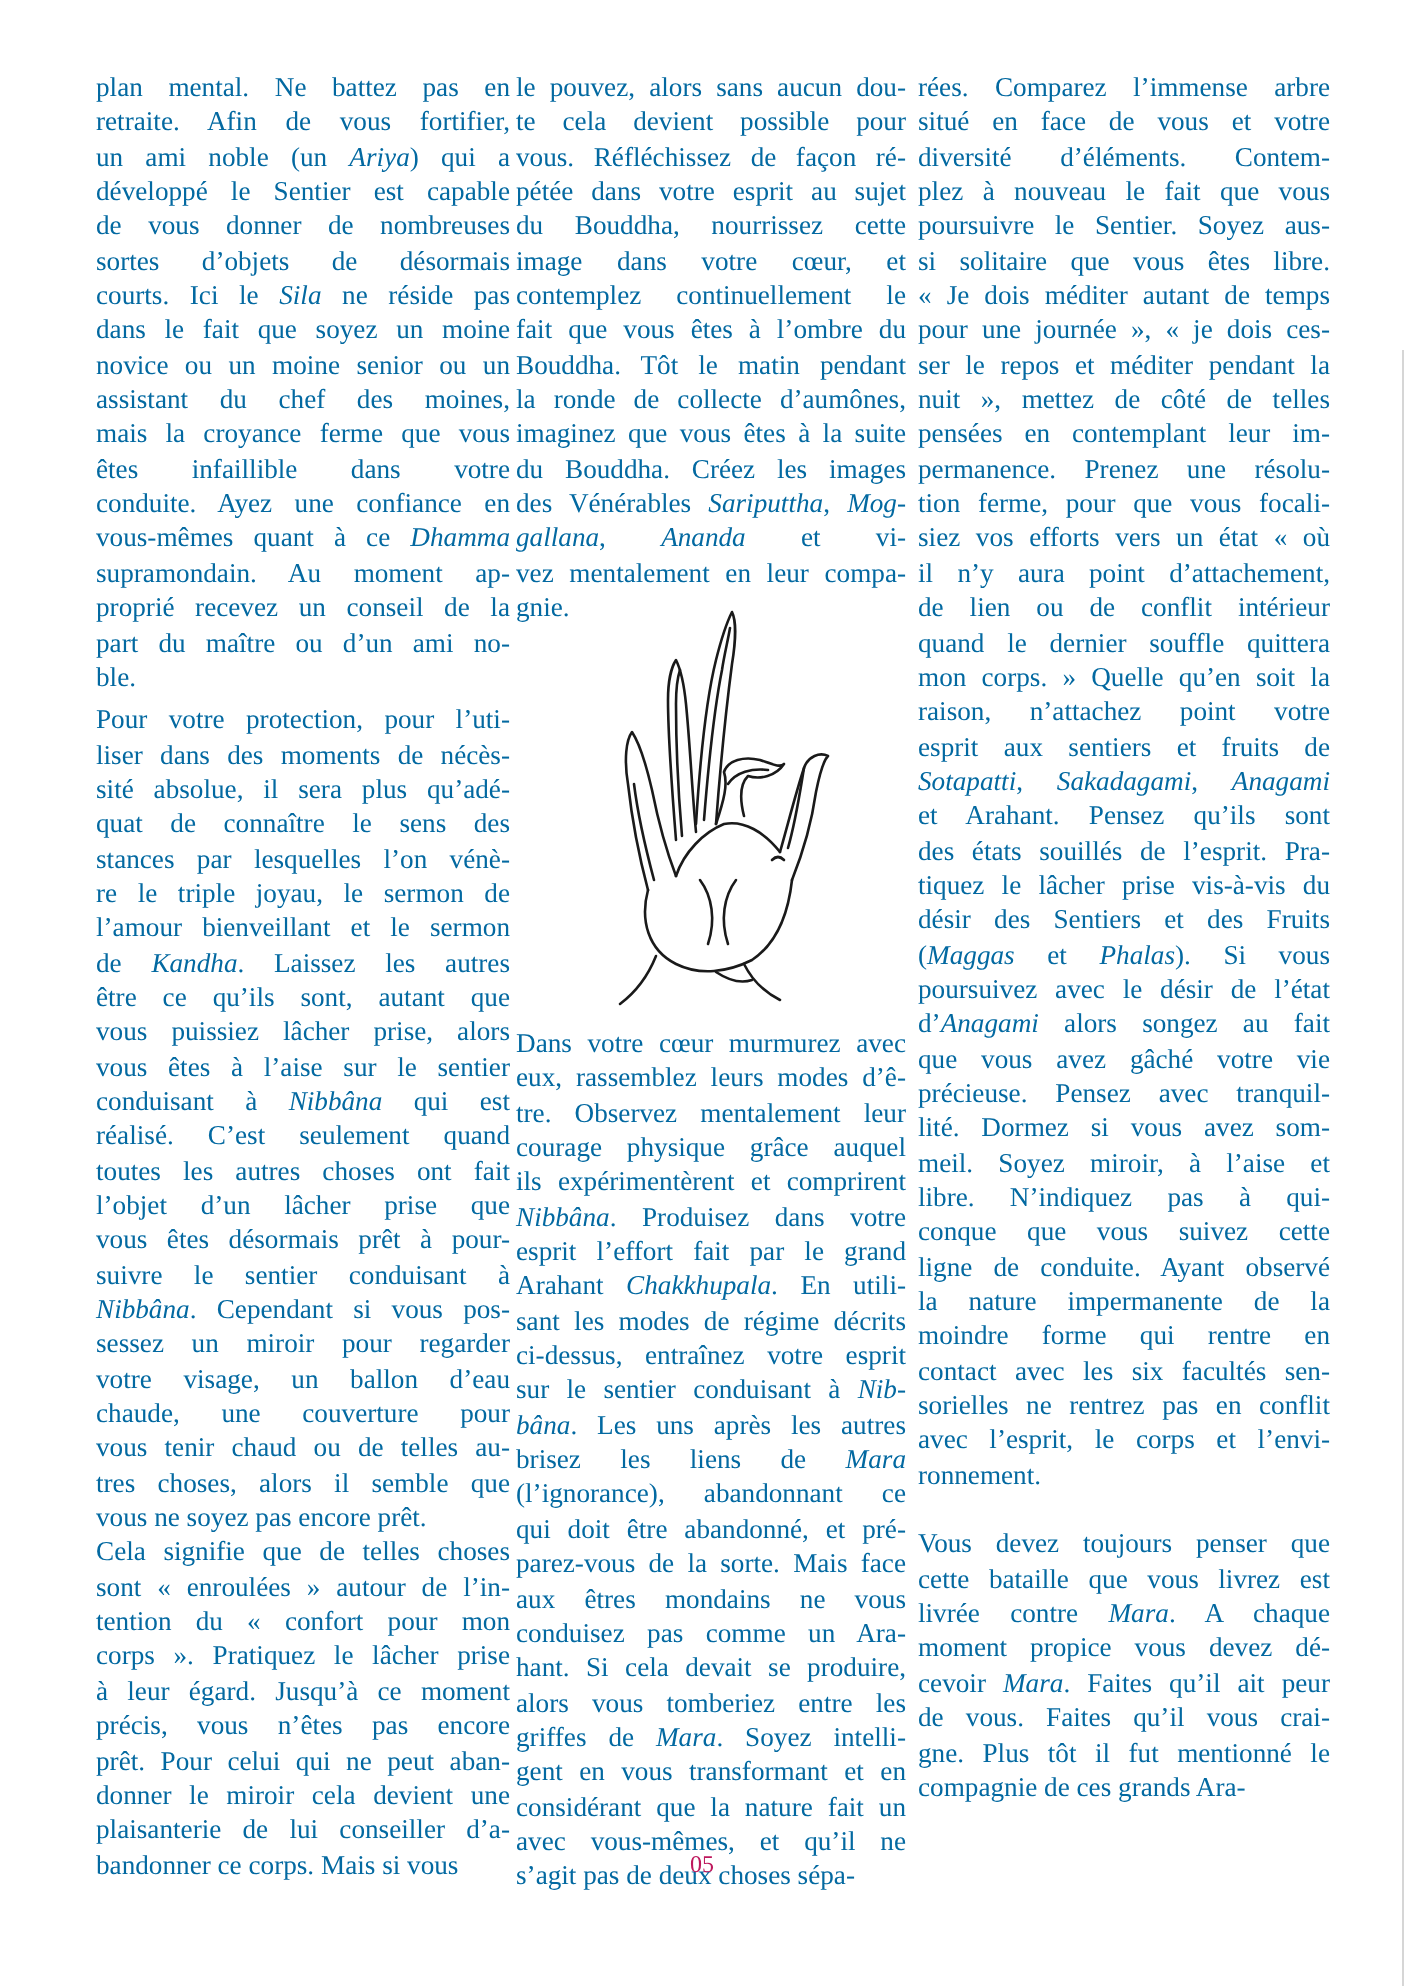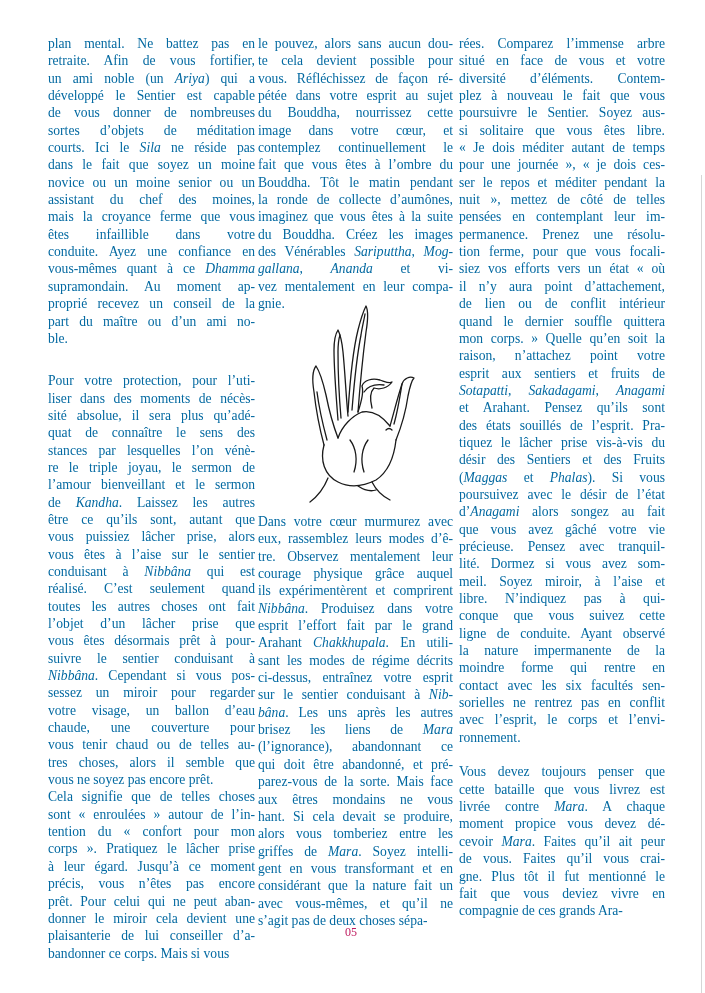--- a/index.html
+++ b/index.html
@@ -37,35 +37,35 @@
 
 <div class="page">
 
   <div class="col col-left">
     <div>
         <span class="line">plan mental. Ne battez pas en</span>
         <span class="line">retraite. Afin de vous fortifier,</span>
         <span class="line">un ami noble (un <i>Ariya</i>) qui a</span>
         <span class="line">développé le Sentier est capable</span>
         <span class="line">de vous donner de nombreuses</span>
-        <span class="line">sortes d’objets de méditation</span>
+        <span class="line">sortes d’objets de désormais</span>
         <span class="line">courts. Ici le <i>Sila</i> ne réside pas</span>
         <span class="line">dans le fait que soyez un moine</span>
         <span class="line">novice ou un moine senior ou un</span>
         <span class="line">assistant du chef des moines,</span>
         <span class="line">mais la croyance ferme que vous</span>
         <span class="line">êtes infaillible dans votre</span>
         <span class="line">conduite. Ayez une confiance en</span>
         <span class="line">vous-mêmes quant à ce <i>Dhamma</i></span>
         <span class="line">supramondain. Au moment ap-</span>
         <span class="line">proprié recevez un conseil de la</span>
         <span class="line">part du maître ou d’un ami no-</span>
         <span class="line last">ble.</span>
       </div>
-    <div style="margin-top: 25px;">
+    <div style="margin-top: 4px;">
         <span class="line">Pour votre protection, pour l’uti-</span>
         <span class="line">liser dans des moments de nécès-</span>
         <span class="line">sité absolue, il sera plus qu’adé-</span>
         <span class="line">quat de connaître le sens des</span>
         <span class="line">stances par lesquelles l’on vénè-</span>
         <span class="line">re le triple joyau, le sermon de</span>
         <span class="line">l’amour bienveillant et le sermon</span>
         <span class="line">de <i>Kandha</i>. Laissez les autres</span>
         <span class="line">être ce qu’ils sont, autant que</span>
         <span class="line">vous puissiez lâcher prise, alors</span>
@@ -160,20 +160,21 @@
         <span class="line">Arahant <i>Chakkhupala</i>. En utili-</span>
         <span class="line">sant les modes de régime décrits</span>
         <span class="line">ci-dessus, entraînez votre esprit</span>
         <span class="line">sur le sentier conduisant à <i>Nib-</i></span>
         <span class="line"><i>bâna</i>. Les uns après les autres</span>
         <span class="line">brisez les liens de <i>Mara</i></span>
         <span class="line">(l’ignorance), abandonnant ce</span>
         <span class="line">qui doit être abandonné, et pré-</span>
         <span class="line">parez-vous de la sorte. Mais face</span>
         <span class="line">aux êtres mondains ne vous</span>
+        <span class="line">conduisez pas comme un Ara-</span>
         <span class="line">hant. Si cela devait se produire,</span>
         <span class="line">alors vous tomberiez entre les</span>
         <span class="line">griffes de <i>Mara</i>. Soyez intelli-</span>
         <span class="line">gent en vous transformant et en</span>
         <span class="line">considérant que la nature fait un</span>
         <span class="line">avec vous-mêmes, et qu’il ne</span>
         <span class="line last">s’agit pas de deux choses sépa-</span>
       </div>
   </div>
 
@@ -222,21 +223,20 @@
         <span class="line last">ronnement.</span>
       </div>
     <div style="margin-top: 17.35px;">
         <span class="line">Vous devez toujours penser que</span>
         <span class="line">cette bataille que vous livrez est</span>
         <span class="line">livrée contre <i>Mara</i>. A chaque</span>
         <span class="line">moment propice vous devez dé-</span>
         <span class="line">cevoir <i>Mara</i>. Faites qu’il ait peur</span>
         <span class="line">de vous. Faites qu’il vous crai-</span>
         <span class="line">gne. Plus tôt il fut mentionné le</span>
-        <span class="line">fait que vous deviez vivre en</span>
         <span class="line last">compagnie de ces grands Ara-</span>
       </div>
   </div>
 
   <div class="page-number">05</div>
 
   <div class="edge-line"></div>
 </div>
 
 </body></html>

